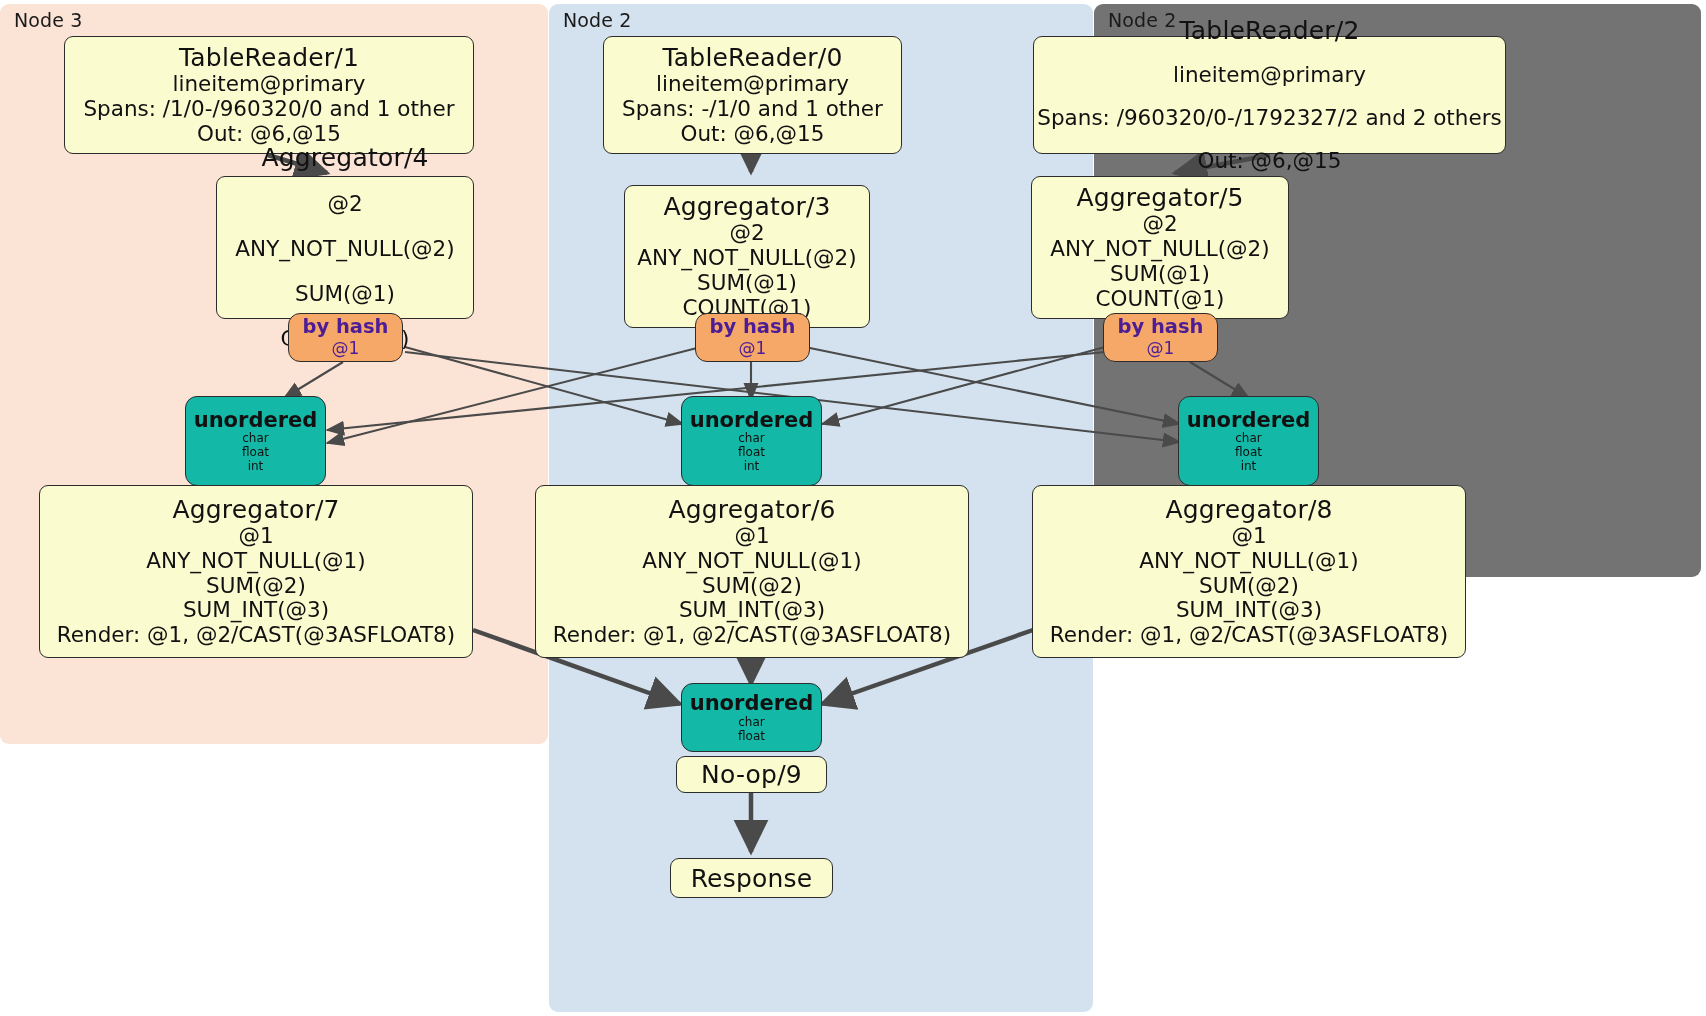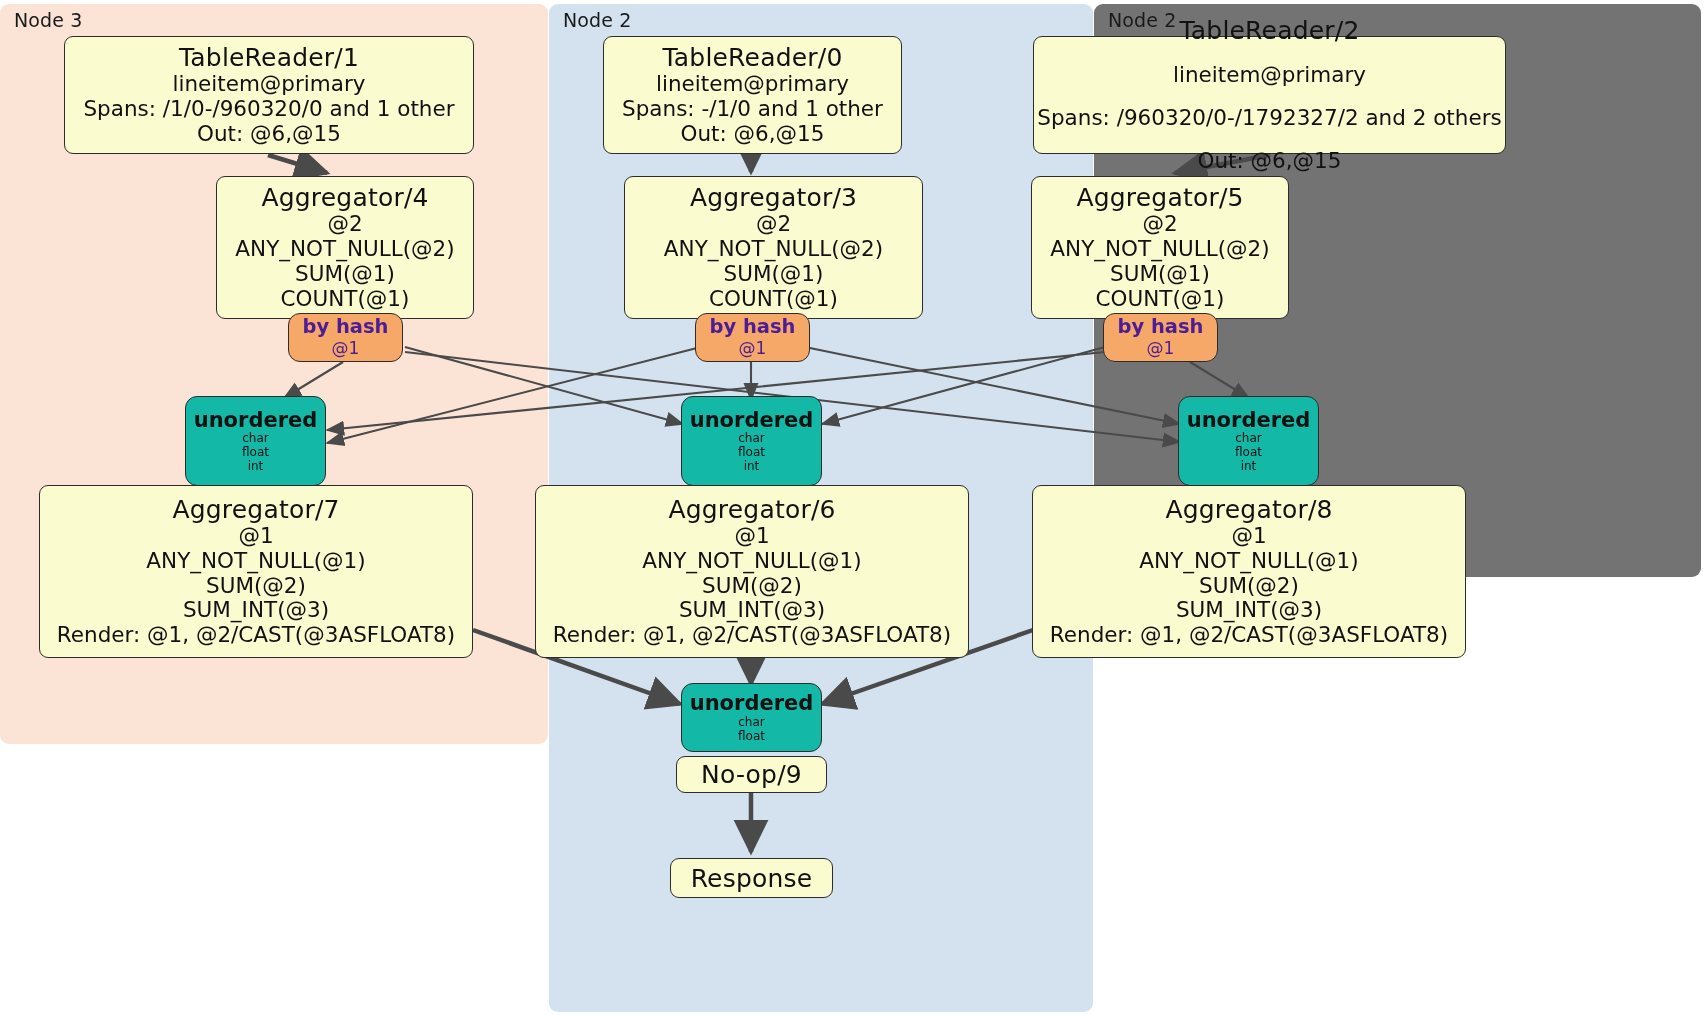--- a/index.html
+++ b/index.html
@@ -120,29 +120,29 @@
     <div class="ln">Out: @6,@15</div>
   </div>
 
   <div class="box proc" style="left:1033px;top:36px;width:473px;height:118px;gap:18px;">
     <div class="ttl">TableReader/2</div>
     <div class="ln">lineitem@primary</div>
     <div class="ln">Spans: /960320/0-/1792327/2 and 2 others</div>
     <div class="ln">Out: @6,@15</div>
   </div>
 
-  <div class="box proc" style="left:216px;top:176px;width:258px;height:143px;">
+  <div class="box proc" style="left:216px;top:176px;width:258px;height:143px;gap:20px;">
     <div class="ttl">Aggregator/4</div>
     <div class="ln">@2</div>
     <div class="ln">ANY_NOT_NULL(@2)</div>
     <div class="ln">SUM(@1)</div>
     <div class="ln">COUNT(@1)</div>
   </div>
 
-  <div class="box proc" style="left:624px;top:176px;width:299px;height:143px;">
+  <div class="box proc" style="left:624px;top:185px;width:246px;height:143px;">
     <div class="ttl">Aggregator/3</div>
     <div class="ln">@2</div>
     <div class="ln">ANY_NOT_NULL(@2)</div>
     <div class="ln">SUM(@1)</div>
     <div class="ln">COUNT(@1)</div>
   </div>
 
   <div class="box proc" style="left:1031px;top:176px;width:258px;height:143px;">
     <div class="ttl">Aggregator/5</div>
     <div class="ln">@2</div>

